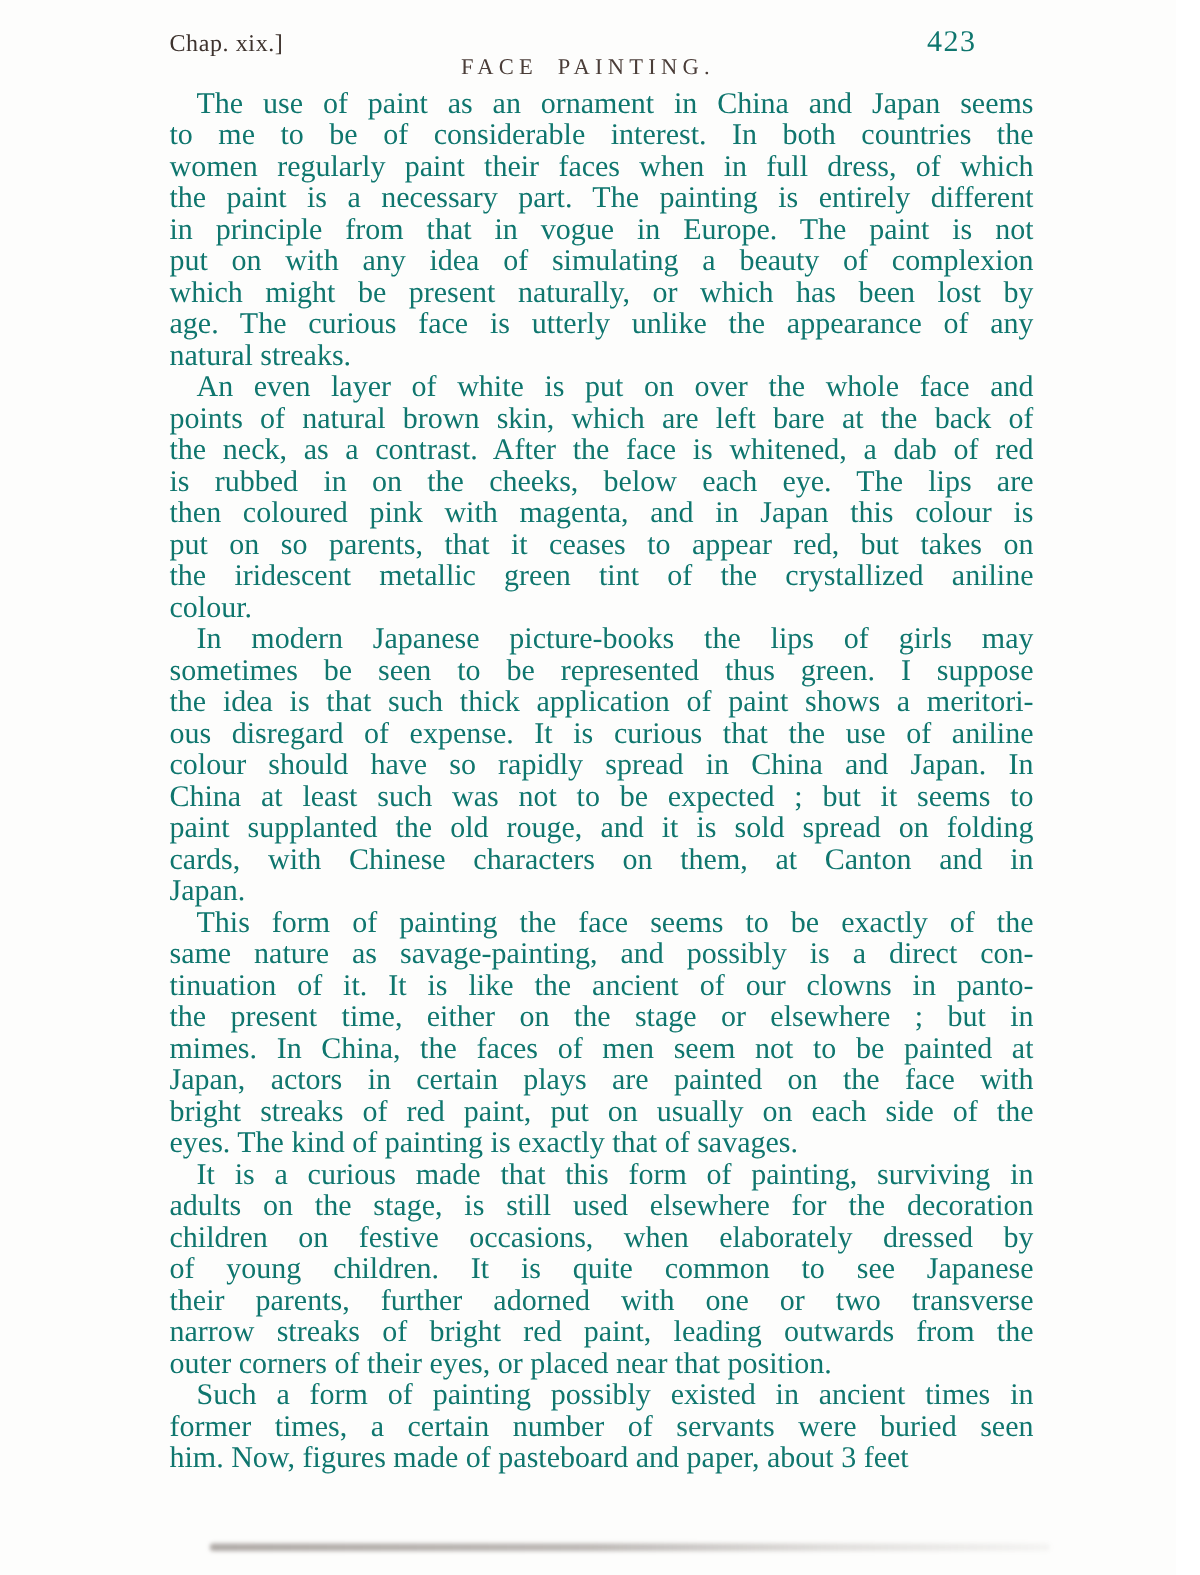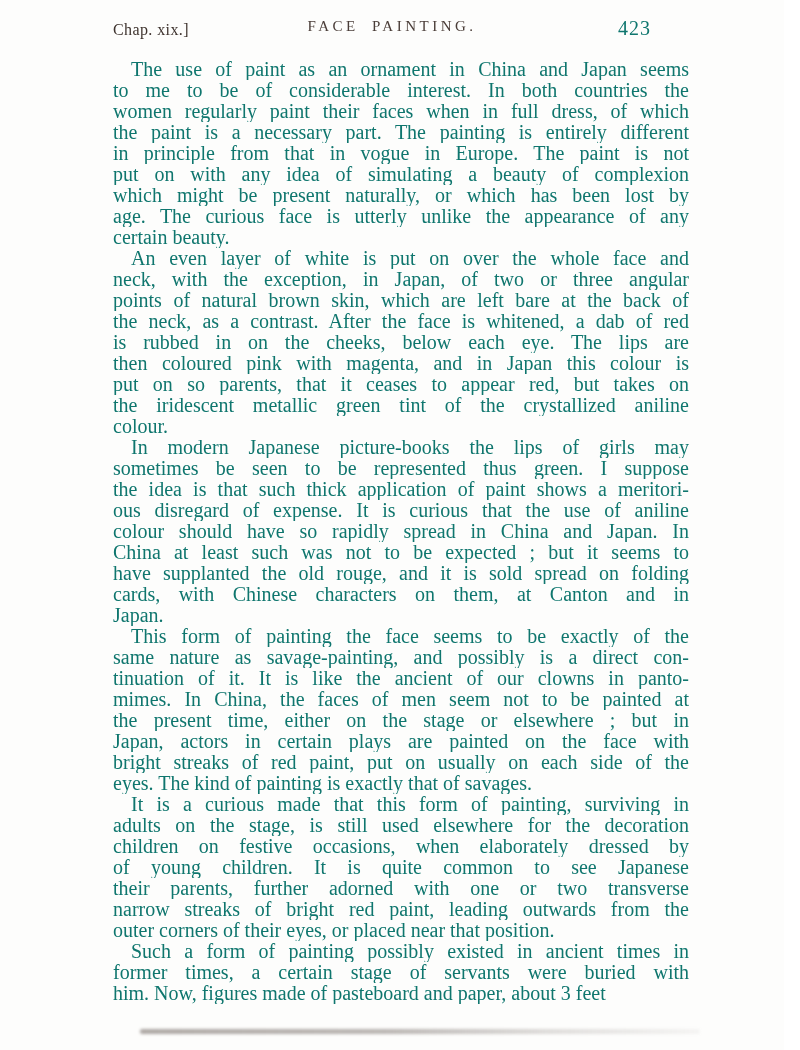--- a/index.html
+++ b/index.html
@@ -23,21 +23,21 @@
     top: 21px;
     font-size: 16px;
     letter-spacing: 0.4px;
     color: #3e332e;
     white-space: nowrap;
   }
   .running-title {
     position: absolute;
     left: 0;
     right: 0;
-    top: 18px;
+    top: 37px;
     text-align: center;
     font-size: 15px;
     letter-spacing: 3.5px;
     word-spacing: 6px;
     color: #4a3d38;
     white-space: nowrap;
   }
   .page-number {
     position: absolute;
     right: 133px;
@@ -101,54 +101,53 @@
 
   <div class="text-block">
       <div class="ln first just">The use of paint as an ornament in China and Japan seems</div>
       <div class="ln just">to me to be of considerable interest.  In both countries the</div>
       <div class="ln just">women regularly paint their faces when in full dress, of which</div>
       <div class="ln just">the paint is a necessary part.  The painting is entirely different</div>
       <div class="ln just">in principle from that in vogue in Europe.  The paint is not</div>
       <div class="ln just">put on with any idea of simulating a beauty of complexion</div>
       <div class="ln just">which might be present naturally, or which has been lost by</div>
       <div class="ln just">age.  The curious face is utterly unlike the appearance of any</div>
-      <div class="ln">certain beauty.</div>
+      <div class="ln">natural streaks.</div>
       <div class="ln first just">An even layer of white is put on over the whole face and</div>
-      <div class="ln just">neck, with the exception, in Japan, of two or three angular</div>
       <div class="ln just">points of natural brown skin, which are left bare at the back of</div>
       <div class="ln just">the neck, as a contrast.  After the face is whitened, a dab of red</div>
       <div class="ln just">is rubbed in on the cheeks, below each eye.  The lips are</div>
       <div class="ln just">then coloured pink with magenta, and in Japan this colour is</div>
       <div class="ln just">put on so parents, that it ceases to appear red, but takes on</div>
       <div class="ln just">the iridescent metallic green tint of the crystallized aniline</div>
       <div class="ln">colour.</div>
       <div class="ln first just">In modern Japanese picture-books the lips of girls may</div>
       <div class="ln just">sometimes be seen to be represented thus green.  I suppose</div>
       <div class="ln just">the idea is that such thick application of paint shows a meritori-</div>
       <div class="ln just">ous disregard of expense.  It is curious that the use of aniline</div>
       <div class="ln just">colour should have so rapidly spread in China and Japan.  In</div>
       <div class="ln just">China at least such was not to be expected ; but it seems to</div>
-      <div class="ln just">have supplanted the old rouge, and it is sold spread on folding</div>
+      <div class="ln just">paint supplanted the old rouge, and it is sold spread on folding</div>
       <div class="ln just">cards, with Chinese characters on them, at Canton and in</div>
       <div class="ln">Japan.</div>
       <div class="ln first just">This form of painting the face seems to be exactly of the</div>
       <div class="ln just">same nature as savage-painting, and possibly is a direct con-</div>
       <div class="ln just">tinuation of it.  It is like the ancient of our clowns in panto-</div>
+      <div class="ln just">the present time, either on the stage or elsewhere ; but in</div>
       <div class="ln just">mimes.  In China, the faces of men seem not to be painted at</div>
-      <div class="ln just">the present time, either on the stage or elsewhere ; but in</div>
       <div class="ln just">Japan, actors in certain plays are painted on the face with</div>
       <div class="ln just">bright streaks of red paint, put on usually on each side of the</div>
       <div class="ln">eyes.  The kind of painting is exactly that of savages.</div>
       <div class="ln first just">It is a curious made that this form of painting, surviving in</div>
       <div class="ln just">adults on the stage, is still used elsewhere for the decoration</div>
       <div class="ln just">children on festive occasions, when elaborately dressed by</div>
       <div class="ln just">of young children.  It is quite common to see Japanese</div>
       <div class="ln just">their parents, further adorned with one or two transverse</div>
       <div class="ln just">narrow streaks of bright red paint, leading outwards from the</div>
       <div class="ln">outer corners of their eyes, or placed near that position.</div>
       <div class="ln first just">Such a form of painting possibly existed in ancient times in</div>
-      <div class="ln just">former times, a certain stage of servants were buried with</div>
+      <div class="ln just">former times, a certain number of servants were buried seen</div>
       <div class="ln">him.  Now, figures made of pasteboard and paper, about 3 feet</div>
     </div>
 
   <div class="scan-smudge"></div>
 
 </div>
 
 </body></html>

